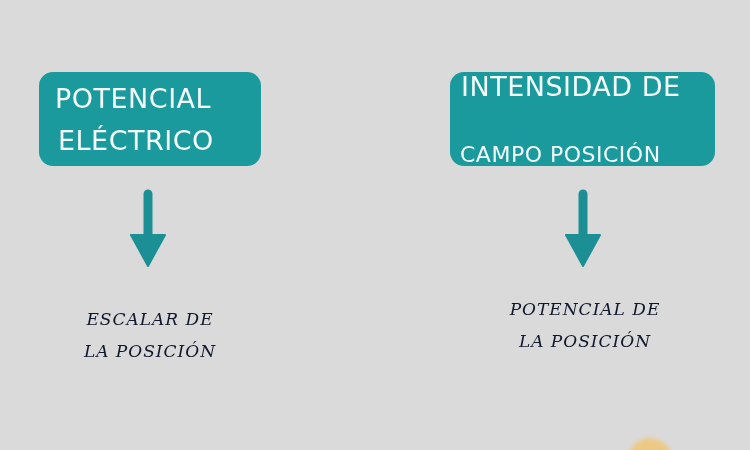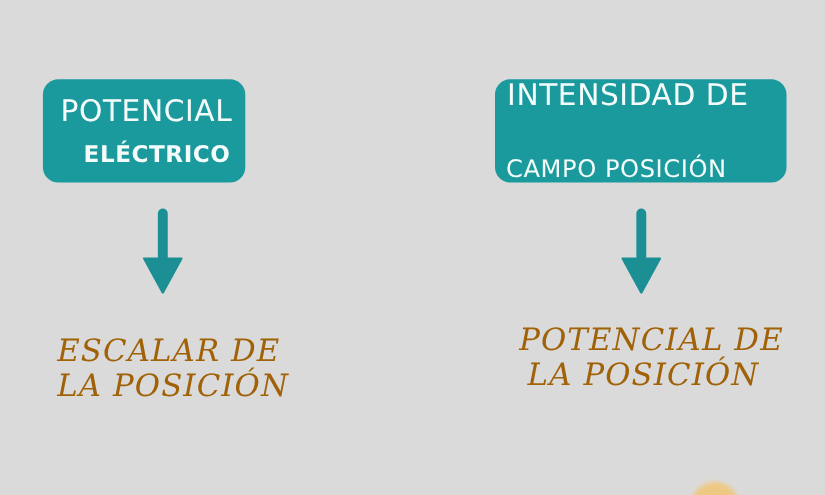--- a/index.html
+++ b/index.html
@@ -20,57 +20,57 @@
       border-radius: 14px;
       color: #f4fbfb;
       box-sizing: border-box;
       display: flex;
       flex-direction: column;
       justify-content: center;
     }
     .box-left {
       left: 39px;
       top: 72px;
-      width: 184px;
+      width: 222px;
       height: 94px;
       padding-left: 16px;
     }
     .box-right {
       left: 450px;
       top: 72px;
       width: 265px;
       height: 94px;
       padding-left: 10px;
       gap: 28px;
     }
     .box-line {
       display: block;
       white-space: nowrap;
       line-height: 1;
       letter-spacing: 0.5px;
     }
     .box-left .l1 { font-size: 27px; margin-bottom: 15px; font-weight: 500; }
-    .box-left .l2 { font-size: 21px; font-weight: 700; padding-left: 3px; margin-left: 18px; }
+    .box-left .l2 { font-size: 27px; font-weight: 400; padding-left: 3px; }
     .box-right .l1 { font-size: 27px; margin-bottom: 16px; font-weight: 500; padding-left: 1px; }
     .box-right .l2 { font-size: 22px; font-weight: 500; padding-left: 0px; }
 
     .arrow {
       position: absolute;
       width: 40px;
       height: 78px;
     }
     .arrow-left { left: 128px; top: 189px; }
     .arrow-right { left: 563px; top: 189px; }
 
     .result-text {
       position: absolute;
       font-family: "DejaVu Serif", serif;
       font-style: italic;
-      color: #a16207;
-      font-size: 28px;
+      color: #0f172a;
+      font-size: 17px;
       line-height: 32px;
       text-align: center;
       letter-spacing: 1px;
       white-space: nowrap;
     }
     .result-left {
       left: 52px;
       top: 303px;
       width: 196px;
     }

